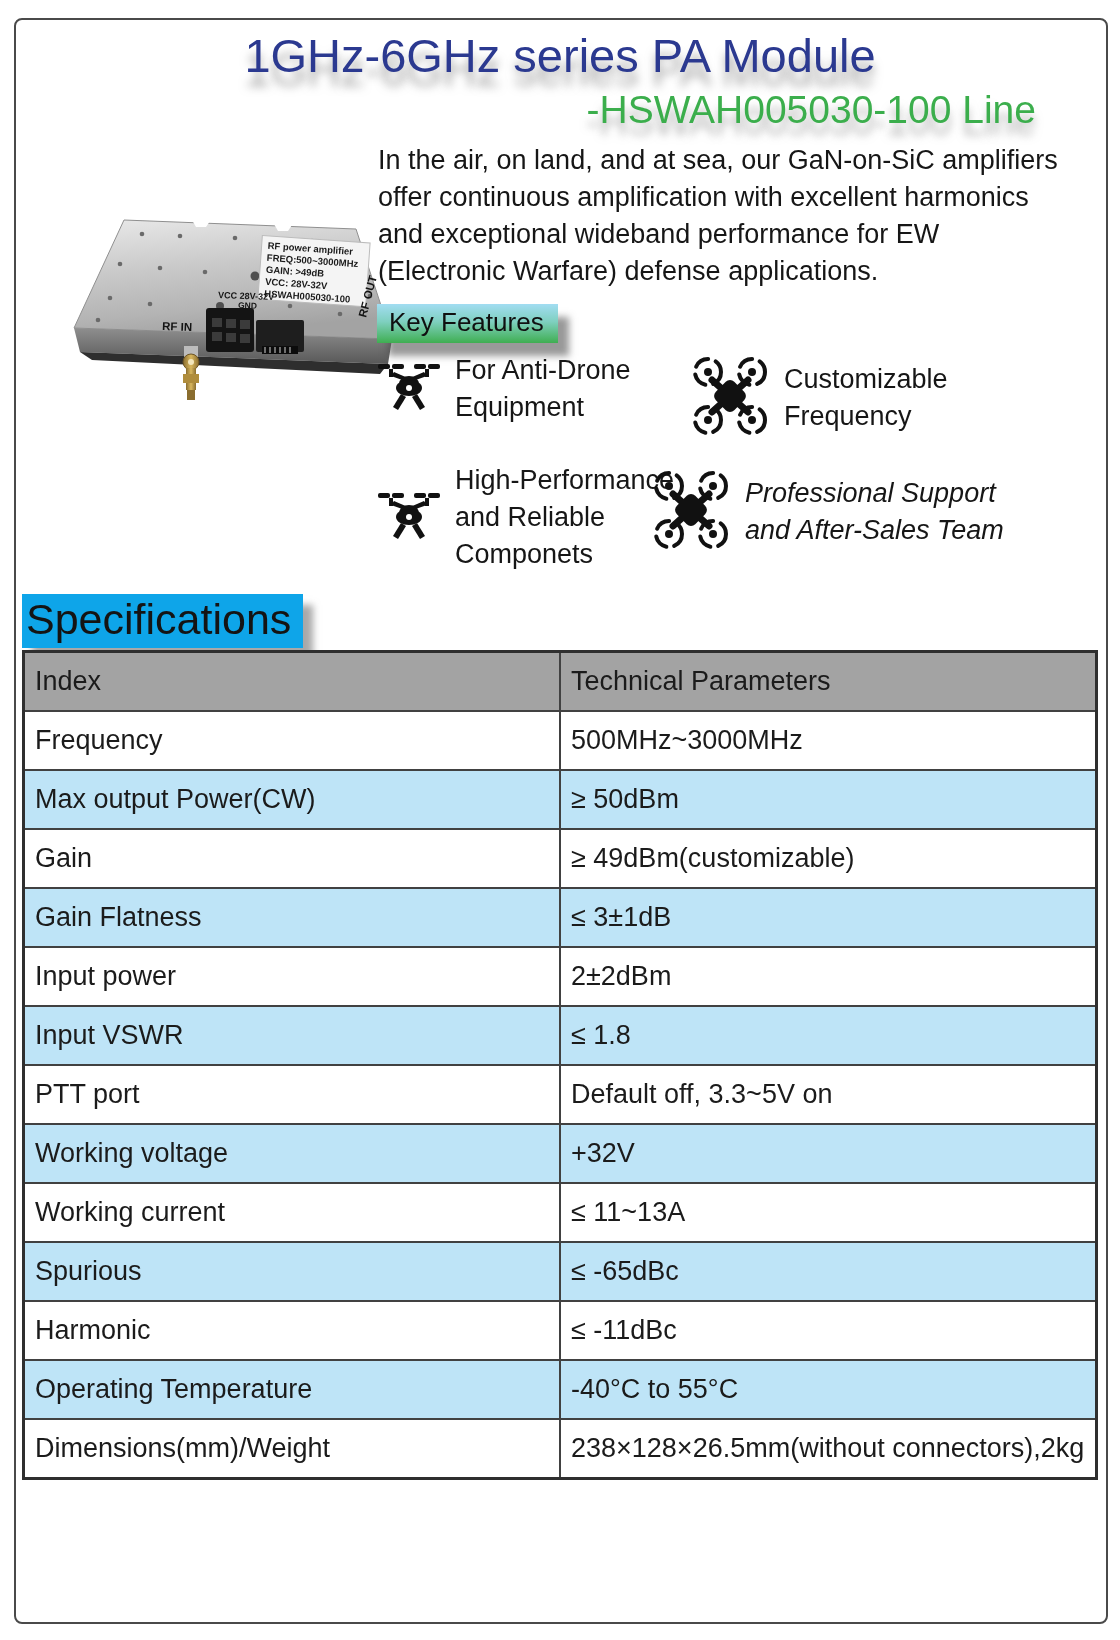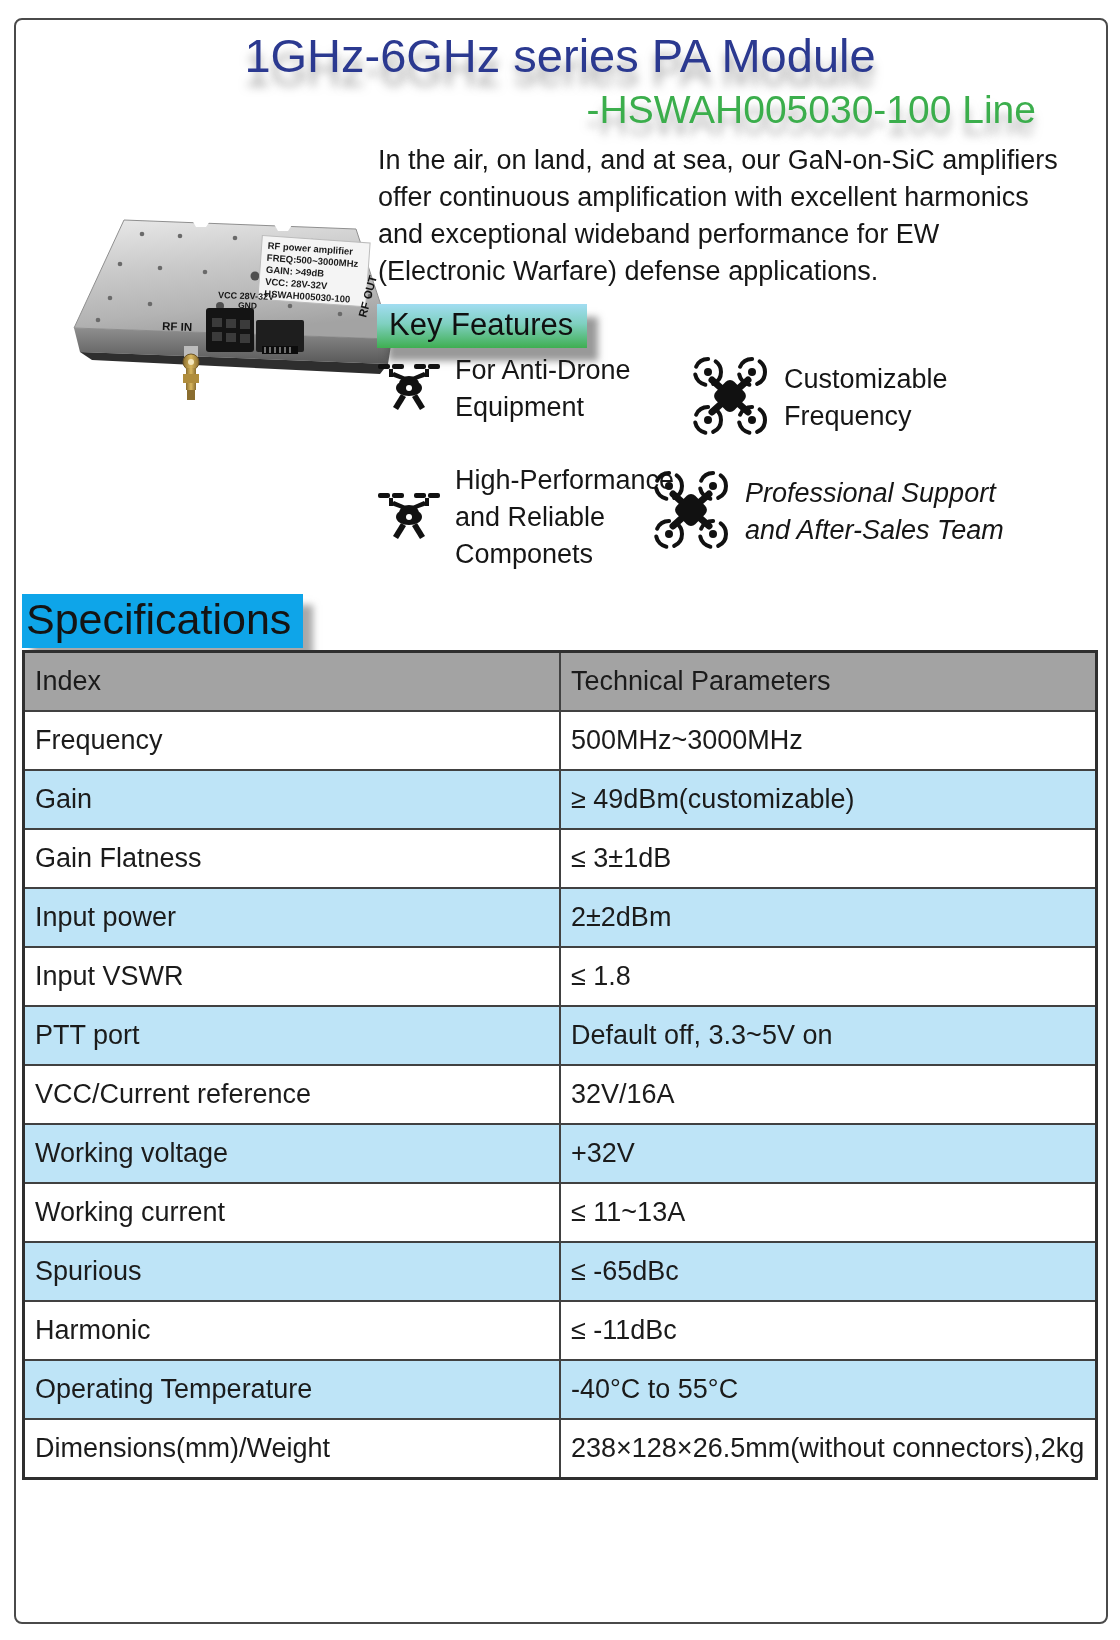--- a/index.html
+++ b/index.html
@@ -9,21 +9,21 @@
 
   .title{position:absolute;left:0;top:28px;width:100%;text-align:center;font-size:47px;color:#2b3990;
          text-shadow:0 14px 10px rgba(120,120,120,0.65);white-space:nowrap;}
   .subtitle{position:absolute;right:84px;top:88px;font-size:39px;color:#3bae4c;
          text-shadow:0 12px 9px rgba(130,130,130,0.6);white-space:nowrap;}
   .desc{position:absolute;left:378px;top:142px;width:692px;font-size:27px;line-height:37px;color:#161616;margin:0;}
 
   .photo{position:absolute;left:50px;top:206px;width:345px;height:214px;}
 
   .kf-badge{position:absolute;left:377px;top:304px;display:inline-block;padding:3px 14px 5px 12px;
-         font-size:31px;color:#101010;background:linear-gradient(180deg,#a2ddf2 0%,#7fd0c0 45%,#3fae51 100%);
+         font-size:26px;color:#101010;background:linear-gradient(180deg,#a2ddf2 0%,#7fd0c0 45%,#3fae51 100%);
          box-shadow:11px 13px 7px rgba(70,70,70,0.55);}
 
   .feature{position:absolute;display:flex;align-items:center;gap:14px;}
   .feature .ficon{flex:0 0 auto;display:block;}
   .feature .ftext{font-size:27px;line-height:37px;color:#161616;}
   .f0{left:377px;top:352px;} .f0 .ftext{width:205px;}
   .f1{left:690px;top:352px;} .f1 .ftext{width:190px;}
   .f2{left:377px;top:462px;} .f2 .ftext{width:250px;}
   .f3{left:651px;top:466px;font-style:italic;} .f3 .ftext{width:280px;}
 
@@ -233,44 +233,44 @@
         <th>Index</th>
         <th>Technical Parameters</th>
       </tr>
     </thead>
     <tbody>
       <tr>
         <td>Frequency</td>
         <td>500MHz~3000MHz</td>
       </tr>
       <tr>
+        <td>Max output Power(CW)</td>
+        <td>≥ 50dBm</td>
+      </tr>
+      <tr>
         <td>Gain</td>
         <td>≥ 49dBm(customizable)</td>
       </tr>
       <tr>
         <td>Gain Flatness</td>
         <td>≤ 3±1dB</td>
       </tr>
       <tr>
         <td>Input power</td>
         <td>2±2dBm</td>
       </tr>
       <tr>
         <td>Input VSWR</td>
         <td>≤ 1.8</td>
       </tr>
       <tr>
         <td>PTT port</td>
         <td>Default off, 3.3~5V on</td>
       </tr>
       <tr>
-        <td>VCC/Current reference</td>
-        <td>32V/16A</td>
-      </tr>
-      <tr>
         <td>Working voltage</td>
         <td>+32V</td>
       </tr>
       <tr>
         <td>Working current</td>
         <td>≤ 11~13A</td>
       </tr>
       <tr>
         <td>Spurious</td>
         <td>≤ -65dBc</td>

